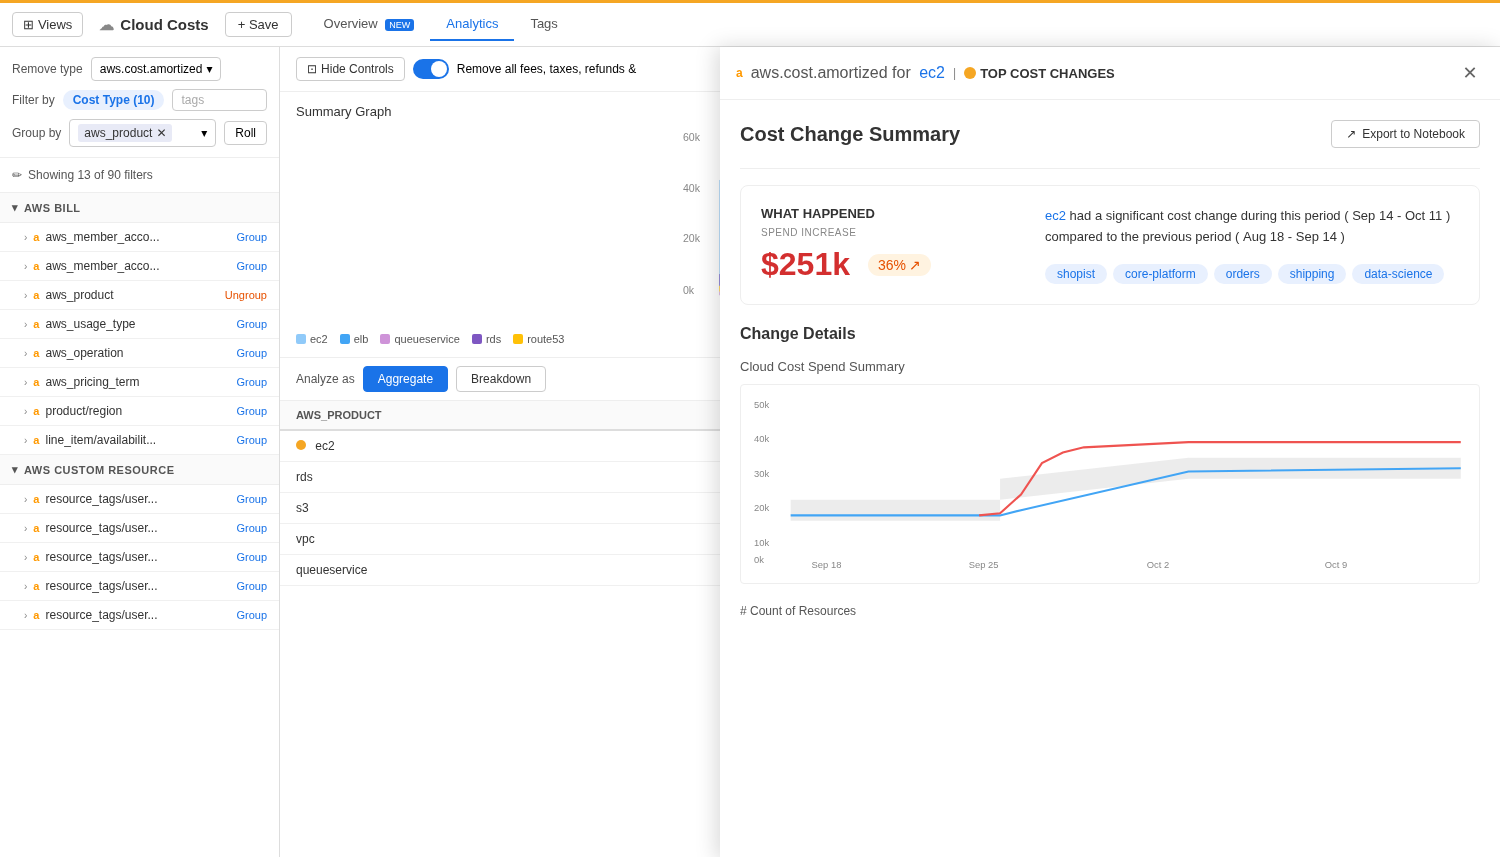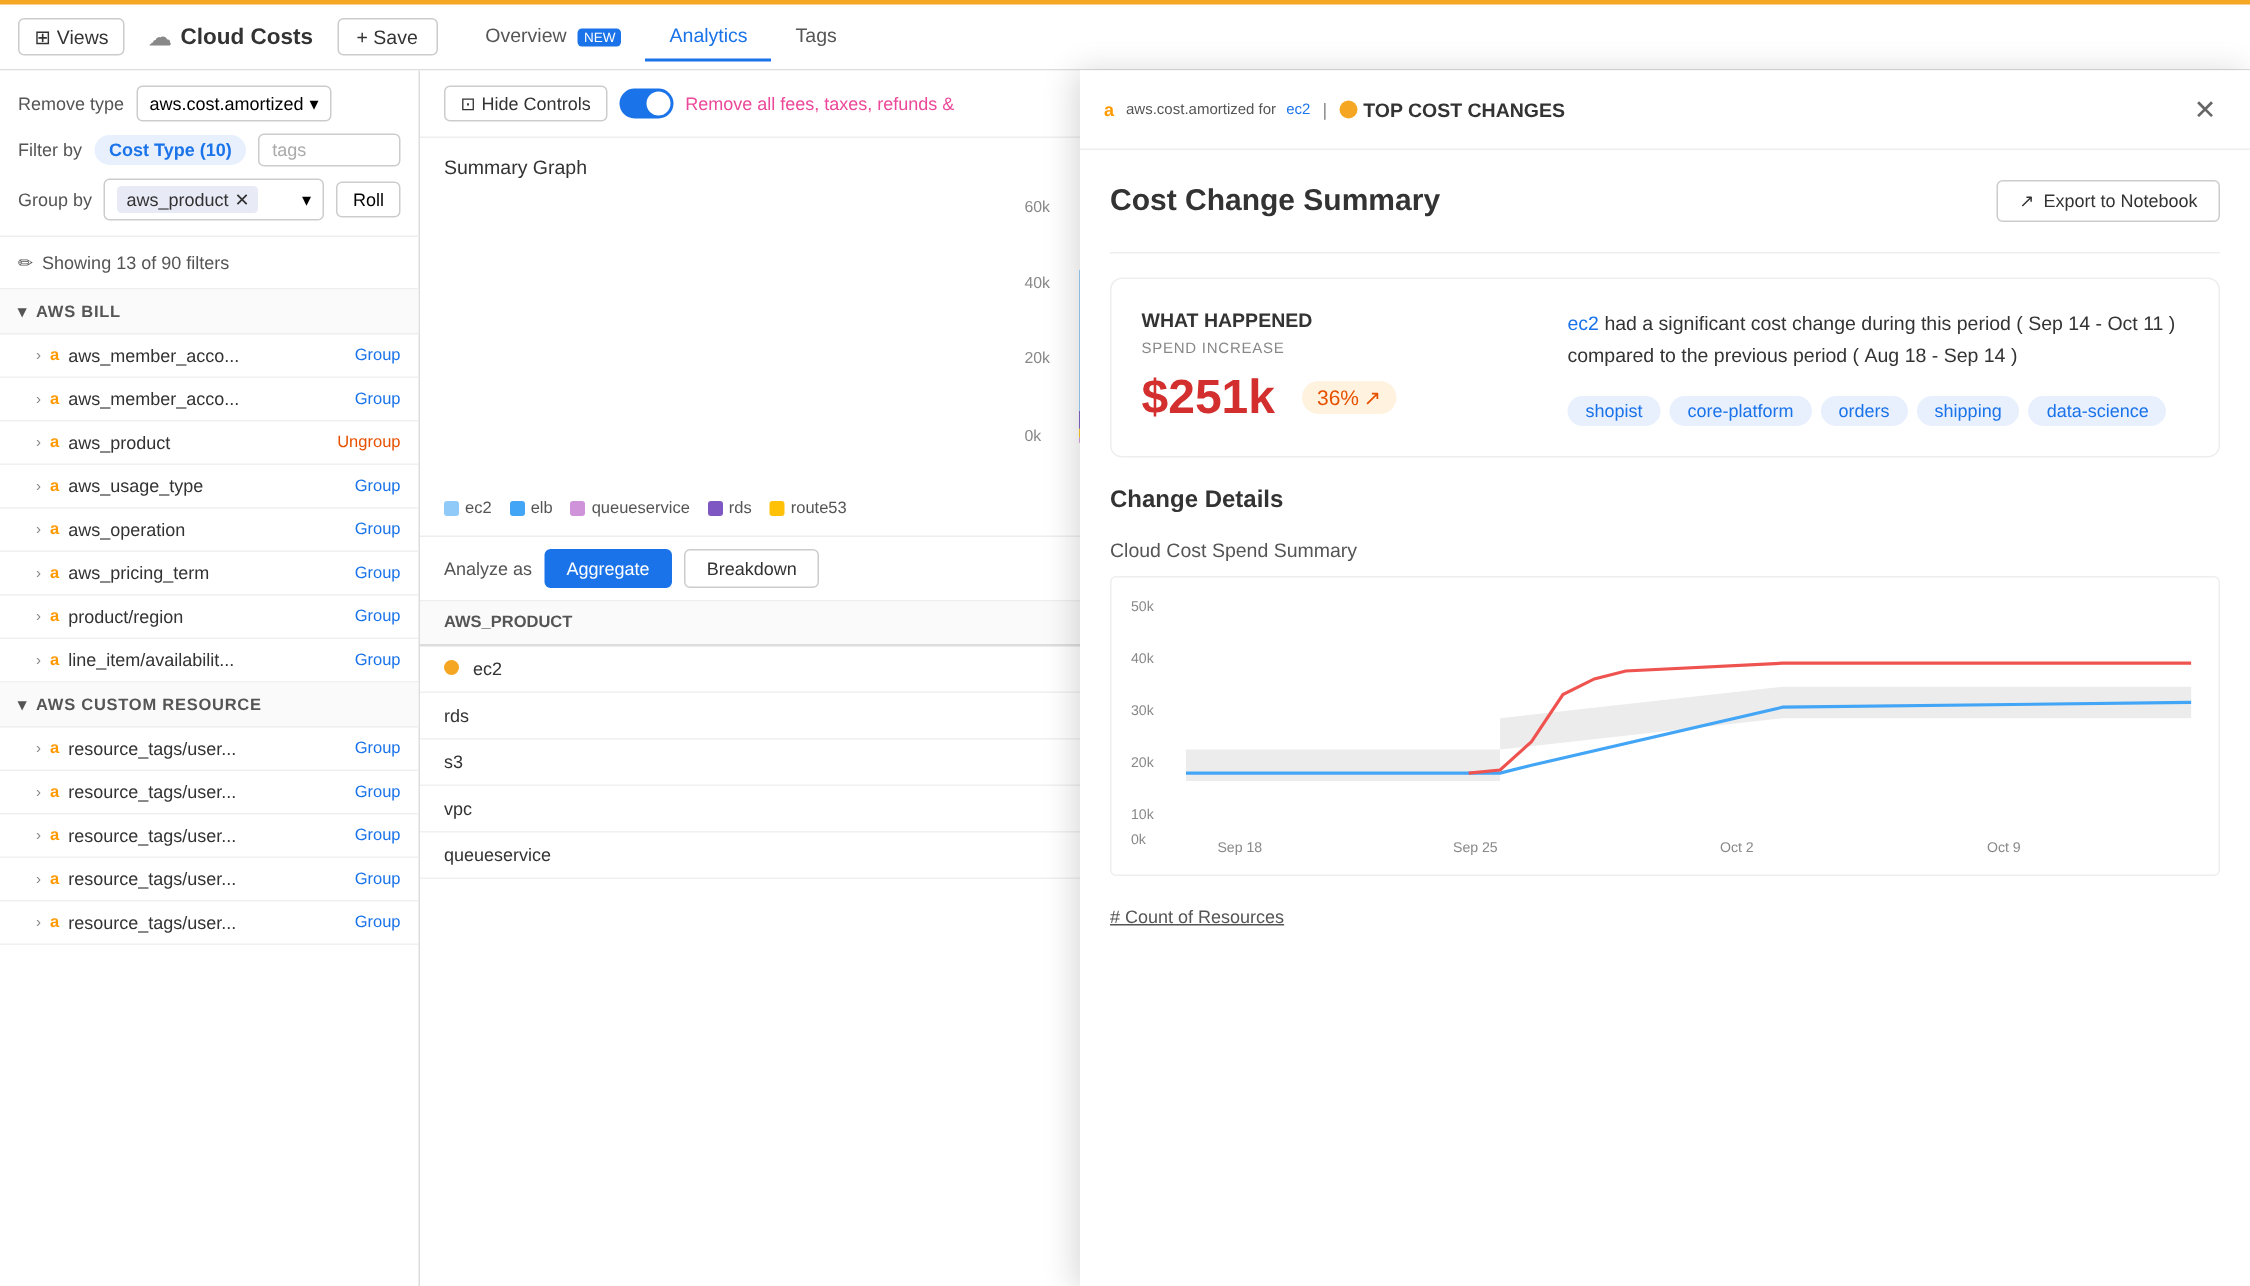--- a/index.html
+++ b/index.html
@@ -116,21 +116,21 @@
       font-size: 12px; cursor: pointer; color: #333;
     }
     .toggle-switch {
       width: 36px; height: 20px; background: #1a73e8; border-radius: 10px;
       position: relative; cursor: pointer; flex-shrink: 0;
     }
     .toggle-knob {
       width: 16px; height: 16px; background: #fff; border-radius: 50%;
       position: absolute; top: 2px; right: 2px;
     }
-    .remove-fees-label { font-size: 12px; color: #ec4899; }
+    .remove-fees-label { font-size: 12px; color: #000000; }
 
     
     .graph-section { padding: 12px 16px; border-bottom: 1px solid #eee; flex-shrink: 0; }
     .graph-title { font-size: 13px; font-weight: 500; color: #333; margin-bottom: 8px; }
     .graph-container { position: relative; height: 200px; }
     .graph-svg { width: 100%; height: 100%; }
     .legend { display: flex; gap: 12px; flex-wrap: wrap; margin-top: 6px; }
     .legend-item { display: flex; align-items: center; gap: 4px; font-size: 11px; color: #555; }
     .legend-dot { width: 10px; height: 10px; border-radius: 2px; flex-shrink: 0; }
 
@@ -165,21 +165,21 @@
       box-shadow: -4px 0 20px rgba(0,0,0,0.15);
       display: flex; flex-direction: column;
       z-index: 100;
     }
     .panel-header {
       display: flex; align-items: center; gap: 8px;
       padding: 12px 16px; border-bottom: 1px solid #eee;
       background: #fff; flex-shrink: 0;
     }
     .panel-header-icon { font-size: 12px; color: #888; }
-    .panel-header-service { font-size: 10px; color: #555; }
+    .panel-header-service { font-size: 16px; color: #555; }
     .panel-header-dot { color: #888; font-size: 12px; }
     .panel-header-yellow { display: flex; align-items: center; gap: 4px; }
     .panel-header-yellow-dot { width: 12px; height: 12px; background: #f5a623; border-radius: 50%; }
     .panel-header-title { font-size: 13px; font-weight: 600; color: #333; }
     .panel-close {
       margin-left: auto; cursor: pointer; font-size: 18px; color: #666;
       width: 28px; height: 28px; display: flex; align-items: center; justify-content: center;
       border-radius: 4px;
     }
 
@@ -218,21 +218,21 @@
     }
 
     .change-details-title { font-size: 16px; font-weight: 600; color: #333; margin-bottom: 16px; }
     .cloud-cost-title { font-size: 13px; color: #555; margin-bottom: 10px; }
 
     .spend-chart { height: 200px; position: relative; margin-bottom: 20px; border: 1px solid #eee; border-radius: 4px; padding: 10px; }
     .spend-chart svg { width: 100%; height: 100%; }
 
     .sub-charts { display: flex; gap: 16px; }
     .sub-chart { flex: 1; }
-    .sub-chart-title { font-size: 12px; color: #555; margin-bottom: 8px; text-decoration: underline; }
+    .sub-chart-title { font-size: 12px; color: #555; margin-bottom: 8px; }
     .sub-chart-area { height: 130px; border: 1px solid #eee; border-radius: 4px; padding: 8px; position: relative; }
     .sub-chart-area svg { width: 100%; height: 100%; }
   </style>
 </head>
 <body>
 
 <div style="height:3px; background:#f5a623; position:relative; z-index:200;"></div>
 
 <div class="top-nav">
   <div class="nav-views-btn">

